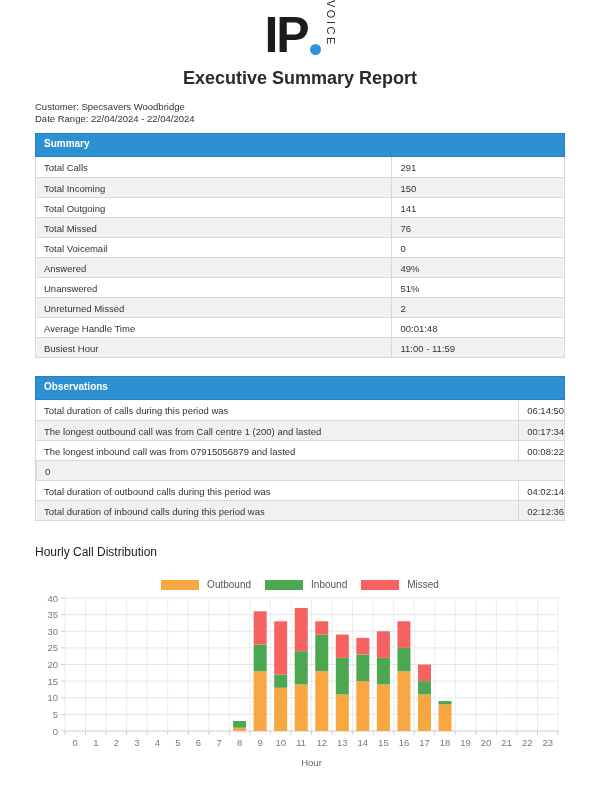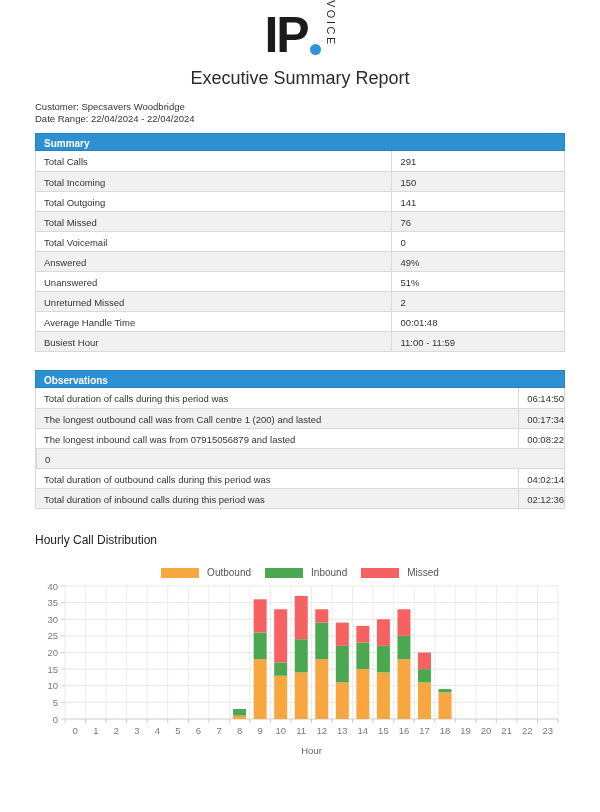--- a/index.html
+++ b/index.html
@@ -6,28 +6,28 @@
   html,body { width:600px; background:#ffffff; font-family:"Liberation Sans", sans-serif; color:#333; }
   body { height:812px; overflow:hidden; }
 
   
   .logo-row { display:flex; justify-content:center; }
   .logo { display:flex; align-items:flex-end; }
   .logo-ip { font-size:50px; font-weight:bold; color:#1c1c1c; letter-spacing:-2px; line-height:0.92; }
   .logo-dot { width:11px; height:11px; border-radius:50%; background:#2E96D6; display:inline-block; margin:0 0 3px 2px; }
   .logo-voice { writing-mode:vertical-rl; font-size:11px; letter-spacing:2.5px; color:#2b2b2b; margin:0 0 6px 4px; line-height:1; height:52px; }
 
-  .report-title { text-align:center; font-size:18px; font-weight:normal; color:#2b2b2b; margin-top:10px; }
+  .report-title { text-align:center; font-size:18px; font-weight:bold; color:#2b2b2b; margin-top:10px; }
 
   .meta { margin:12px 0 9px 35px; font-size:9.5px; line-height:11.5px; color:#333; }
 
   .content { margin:0 35px; width:530px; }
 
   .tbl { margin-bottom:18px; }
-  .tbl-header { background:#2D90D2; border:1px solid #2480BE; color:#fff; font-size:10px; font-weight:bold; padding:4px 8px; height:18px; }
+  .tbl-header { background:#2D90D2; border:1px solid #2480BE; color:#fff; font-size:10px; font-weight:bold; padding:4px 8px; height:24px; }
   .tbl-body { border:1px solid #d9d9d9; border-top:none; }
   .row { display:flex; height:20px;gap:36px; }
   .row + .row { border-top:1px solid #d9d9d9; }
   .row:nth-child(even) { background:#f1f1f1; }
   .cell { font-size:9.5px; line-height:11px; padding:4.5px 8px; white-space:nowrap; overflow:hidden; }
   .c-label { flex:1 1 auto; }
   .c-value { border-left:1px solid #d9d9d9; }
   .summary .c-label { flex:0 0 60.5%; }
   .summary .c-value { flex:0 0 39.5%; }
   .obs .c-label { flex:0 0 84.5%; }

